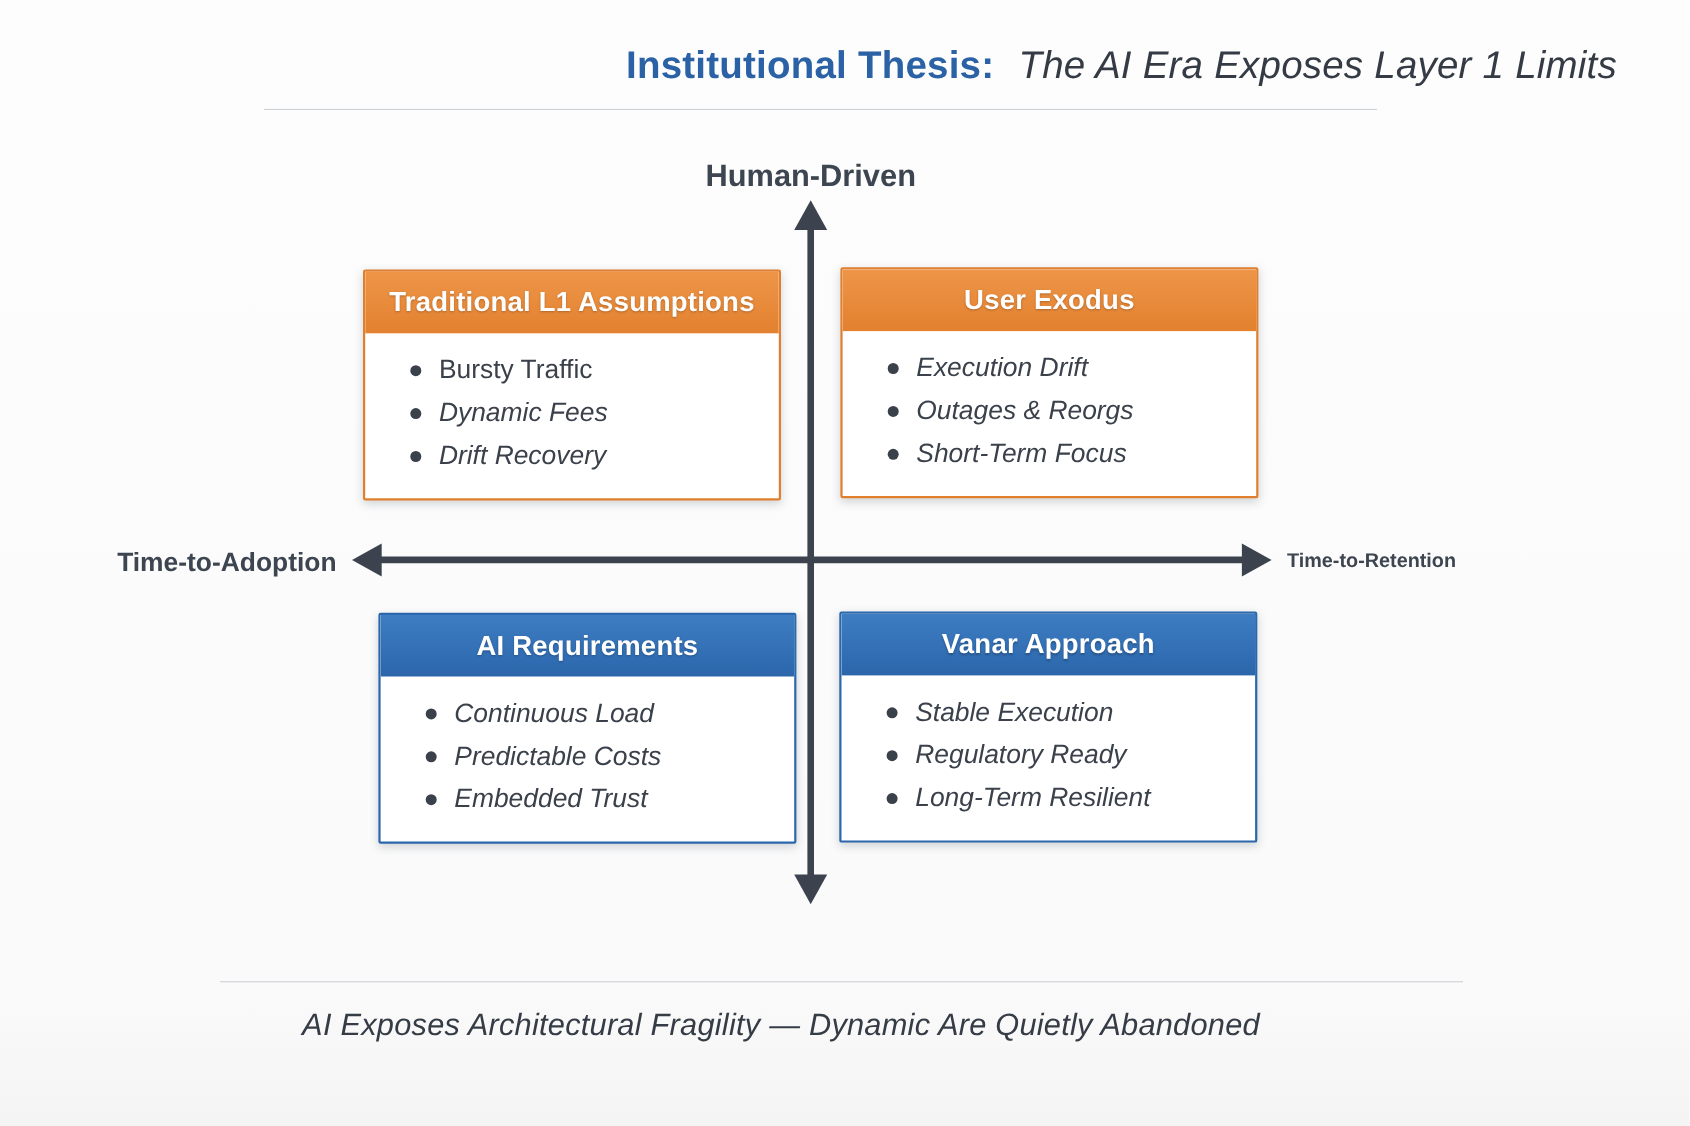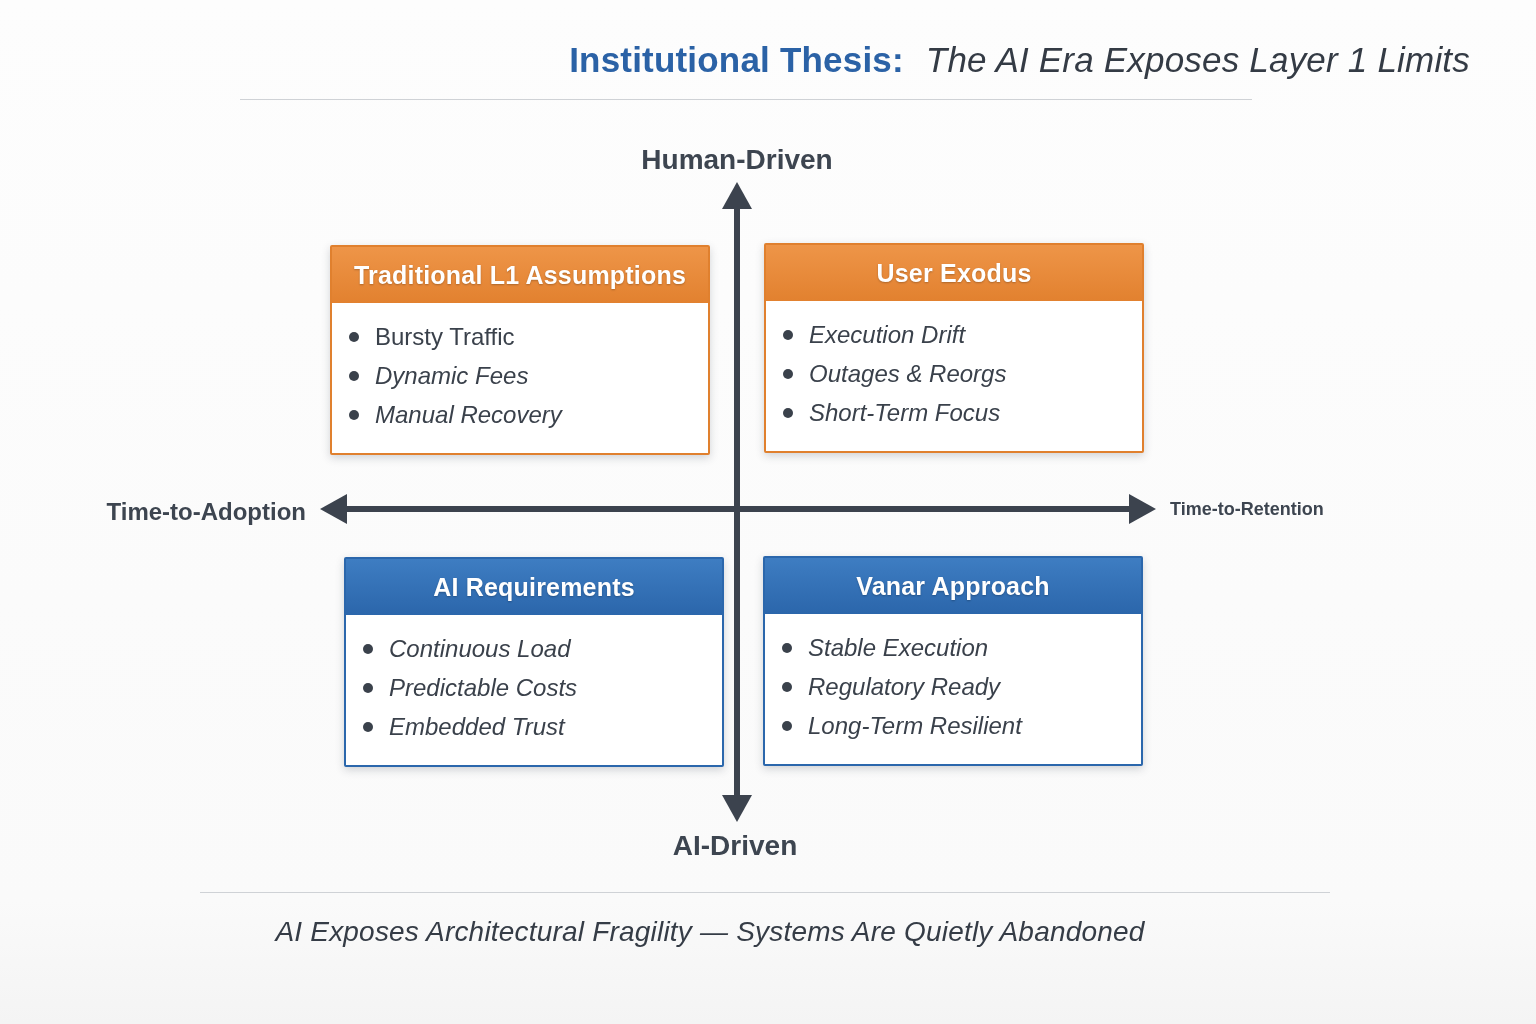--- a/index.html
+++ b/index.html
@@ -54,21 +54,21 @@
   .q-tr{left:764px;top:243px;}
   .q-bl{left:344px;top:557px;}
   .q-br{left:763px;top:556px;}
   .qhead{
     height:56px;display:flex;align-items:center;justify-content:center;
     color:#fff;font-weight:bold;font-size:25px;letter-spacing:0.2px;
     text-shadow:0 1px 2px rgba(0,0,0,0.25);
   }
   .orange .qhead{background:linear-gradient(180deg,#EE9548 0%,#E2812F 100%);}
   .blue .qhead{background:linear-gradient(180deg,#3E7DC2 0%,#2B66AB 100%);}
-  .qbody{margin:0;padding:14px 8px 0 43px;list-style:none;}
+  .qbody{margin:0;padding:14px 8px 0 67px;list-style:none;}
   .qbody li{
     position:relative;font-style:italic;font-size:24px;color:#3A414B;
     line-height:39px;white-space:nowrap;
   }
   .qbody li::before{
     content:"";position:absolute;left:-26px;top:15px;
     width:10px;height:10px;border-radius:50%;background:#3A414B;
   }
   .qbody li.upright{font-style:normal;}
 
@@ -91,30 +91,29 @@
   <div class="divider divider-top"></div>
 
   <div class="v-line"></div>
   <div class="h-line"></div>
   <div class="arr arr-up"></div>
   <div class="arr arr-down"></div>
   <div class="arr arr-left"></div>
   <div class="arr arr-right"></div>
 
   <div class="axis-label axis-top">Human-Driven</div>
-  <div class="axis-label axis-bottom">AI-Driven</div>
   <div class="axis-label axis-left">Time-to-Adoption</div>
   <div class="axis-label axis-right">Time-to-Retention</div>
 
   <div class="qbox orange q-tl">
     <div class="qhead">Traditional L1 Assumptions</div>
     <ul class="qbody">
       <li class="upright">Bursty Traffic</li>
       <li>Dynamic Fees</li>
-      <li>Manual Recovery</li>
+      <li>Drift Recovery</li>
     </ul>
   </div>
 
   <div class="qbox orange q-tr">
     <div class="qhead">User Exodus</div>
     <ul class="qbody">
       <li>Execution Drift</li>
       <li>Outages &amp; Reorgs</li>
       <li>Short-Term Focus</li>
     </ul>
@@ -132,15 +131,15 @@
   <div class="qbox blue q-br">
     <div class="qhead">Vanar Approach</div>
     <ul class="qbody">
       <li>Stable Execution</li>
       <li>Regulatory Ready</li>
       <li>Long-Term Resilient</li>
     </ul>
   </div>
 
   <div class="divider divider-bottom"></div>
-  <div class="footer">AI Exposes Architectural Fragility — Systems Are Quietly Abandoned</div>
+  <div class="footer">AI Exposes Architectural Fragility — Dynamic Are Quietly Abandoned</div>
 
 </div>
 
 </body></html>

